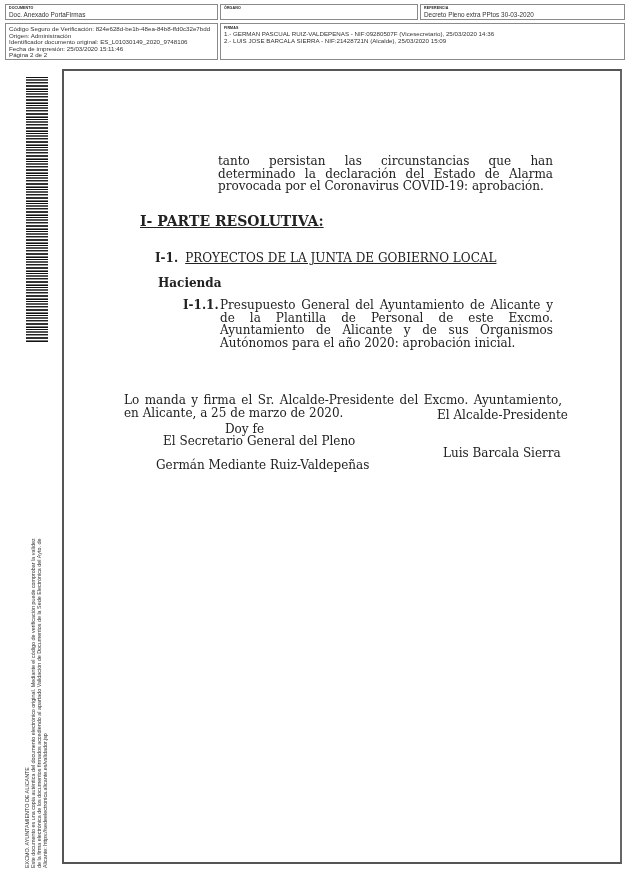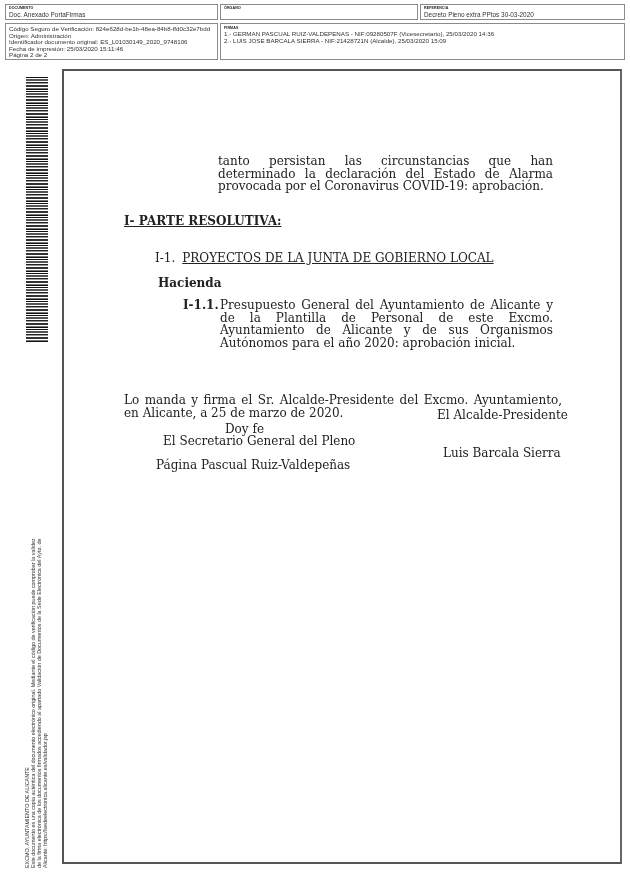--- a/index.html
+++ b/index.html
@@ -22,23 +22,23 @@
       #fff 7px 8px, #333 8px 10px, #fff 10px 11px, #777 11px 12px, #111 12px 13px, #fff 13px 14px); }
 
   .side { position: absolute; left: 24px; top: 868px; transform-origin: 0 0; transform: rotate(-90deg);
     font-family: "Liberation Sans", sans-serif; font-size: 5.4px; line-height: 6px; color: #333; width: 440px; white-space: nowrap; }
 
   .frame { position: absolute; left: 62px; top: 69px; width: 560px; height: 795px;
     border: 2px solid #555; border-right-color: #666; }
 
   .content { position: absolute; font-family: "DejaVu Serif", serif; font-size: 12px; color: #222; line-height: 12.5px; }
   .p1 { left: 218px; top: 155px; width: 335px; text-align: justify; text-align-last: left; }
-  .sec { left: 124px; top: 215px; font-weight: bold; text-decoration: underline; font-size: 12px; }
+  .sec { left: 140px; top: 215px; font-weight: bold; text-decoration: underline; font-size: 14px; }
   .i1 { left: 155px; top: 252px; white-space: nowrap; }
-  .i1 b { font-weight: normal; margin-right: 7px; }
+  .i1 b { font-weight: bold; margin-right: 7px; }
   .i1 .u { text-decoration: underline; }
   .hac { left: 158px; top: 277px; font-weight: bold; }
   .i11lab { left: 183px; top: 299px; font-weight: bold; text-align: center; }
   .i11 { left: 220px; top: 299px; width: 333px; text-align: justify; text-align-last: left; }
   .mand { left: 124px; top: 374px; width: 438px; text-align: justify; text-align-last: left; margin-top: 20px; }
   .alc { left: 437px; top: 409px; }
   .doy { left: 225px; top: 423px; }
   .sec2 { left: 163px; top: 435px; }
   .lbs { left: 443px; top: 447px; }
   .gpr { left: 156px; top: 459px; }
@@ -88,13 +88,13 @@
   <b>I-1.</b><span class="u">PROYECTOS DE LA JUNTA DE GOBIERNO LOCAL</span>
 </div>
 <div class="content hac">Hacienda</div>
 <div class="content i11lab">I-1.1.</div>
 <div class="content i11">Presupuesto General del Ayuntamiento de Alicante y de la Plantilla de Personal de este Excmo. Ayuntamiento de Alicante y de sus Organismos Autónomos para el año 2020: aprobación inicial.</div>
 <div class="content mand">Lo manda y firma el Sr. Alcalde-Presidente del Excmo. Ayuntamiento, en Alicante, a 25 de marzo de 2020.</div>
 <div class="content alc">El Alcalde-Presidente</div>
 <div class="content doy">Doy fe</div>
 <div class="content sec2">El Secretario General del Pleno</div>
 <div class="content lbs">Luis Barcala Sierra</div>
-<div class="content gpr">Página Pascual Ruiz-Valdepeñas</div>
+<div class="content gpr">Germán Mediante Ruiz-Valdepeñas</div>
 
 </body></html>

